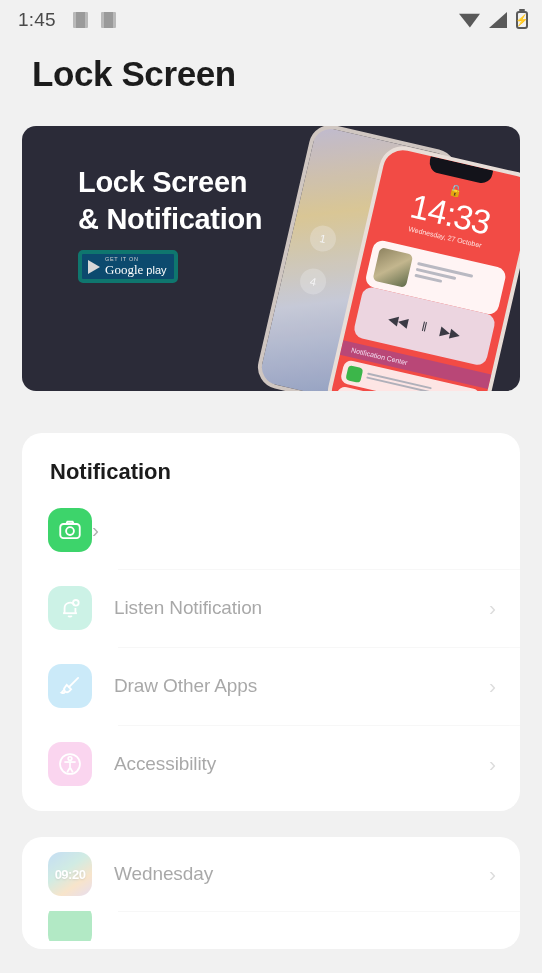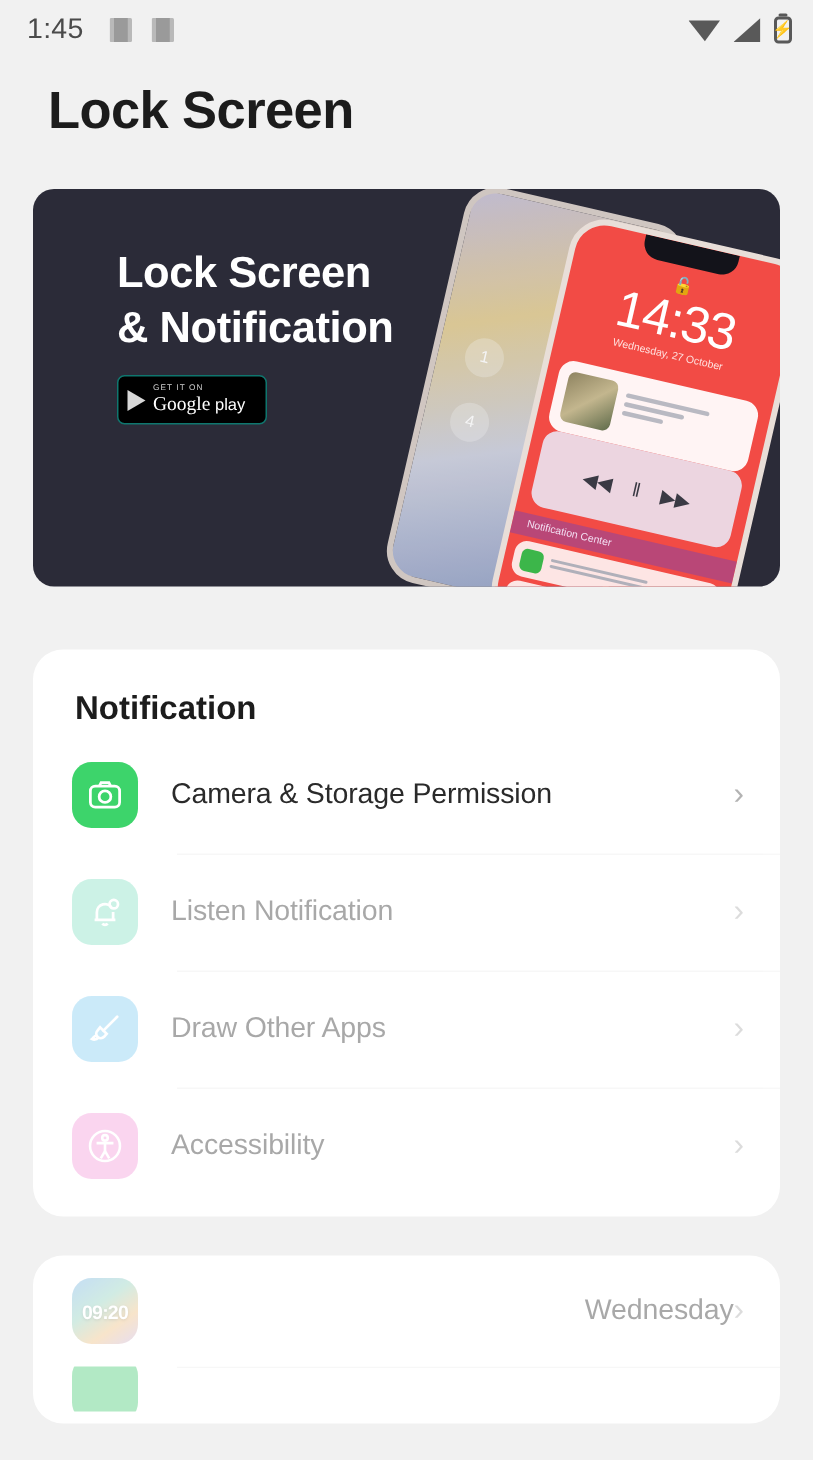--- a/index.html
+++ b/index.html
@@ -40,22 +40,22 @@
   
   .banner{
     margin:32px 22px 0 22px; height:265px;
     background:#2b2b38; border-radius:14px;
     position:relative; overflow:hidden;
   }
   .banner-text{ padding:38px 0 0 56px; position:relative; z-index:3; }
   .banner-h1{ color:#fff; font-size:29px; font-weight:bold; line-height:1.28; letter-spacing:-.3px;}
   .banner-sub{ color:#e2e2e6; font-size:12.5px; margin-top:48px; letter-spacing:.1px;}
   .gp-badge{
-    margin-top:12px; width:100px; height:33px; background:#000000;
-    border-radius:5px; border:1px solid #0f766e;
+    margin-top:12px; width:100px; height:33px; background:#0c4a6e;
+    border-radius:5px; border:4px solid #0f766e;
     display:flex; align-items:center; padding:0 6px; gap:5px;
   }
   .gp-play{ width:0;height:0;border-left:12px solid #d8d8d8;
     border-top:7px solid transparent;border-bottom:7px solid transparent;}
   .gp-txt{ line-height:1.05; }
   .gp-small{ color:#cfcfcf; font-size:5.5px; letter-spacing:.7px; display:block;}
   .gp-big{ color:#fff; font-size:13px; font-family:"Liberation Serif",serif; display:block;}
   .gp-big i{ font-style:normal; font-size:11px; font-family:"Liberation Sans",sans-serif;}
 
   
@@ -91,21 +91,21 @@
   .pf-notif{ margin:3px 6px 0; background:rgba(255,255,255,.86); border-radius:8px;
      height:24px; display:flex; align-items:center; gap:5px; padding:0 5px;}
   .pf-nic{ width:15px;height:15px;border-radius:4px;}
   .pf-nl i{ display:block;height:2px;border-radius:1px;background:#b0b0ba;margin-bottom:2px;}
 
   
   .card{
     margin:42px 22px 0; background:#fff; border-radius:20px;
     padding:0 0 8px 0;
   }
-  .card.tight{ margin-top:26px;text-align:right; }
+  .card.tight{ margin-top:26px; }
   .card-title{ font-size:22px; font-weight:bold; color:#1c1c1c; padding:26px 0 6px 28px;}
   .row{
     display:flex; align-items:center; height:78px;
     padding:0 24px 0 26px; position:relative; cursor:pointer;
   }
   .row + .row:before{
     content:""; position:absolute; left:96px; right:0; top:0; height:1px; background:#efefef;
   }
   .r-icon{ width:44px; height:44px; border-radius:13px; flex:none;
     display:flex; align-items:center; justify-content:center; color:#fff;}
@@ -201,21 +201,20 @@
   <div class="card-title">Notification</div>
 
   <div class="row">
     <div class="r-icon ico-cam">
       <svg width="26" height="26" viewBox="0 0 24 24" fill="none" stroke="#fff" stroke-width="1.7">
         <rect x="3" y="6.5" width="18" height="13" rx="3"></rect>
           <circle cx="12" cy="13" r="3.6"></circle>
         <path d="M8.5 6.5 L9.6 4.4 H14.4 L15.5 6.5"></path>
       </svg>
     </div>
-    <div class="r-label">Camera &amp; Storage Permission</div>
     <div class="chev">›</div>
   </div>
 
   <div class="row dim">
     <div class="r-icon ico-bell">
       <svg width="26" height="26" viewBox="0 0 24 24" fill="none" stroke="#fff" stroke-width="1.7">
         <path d="M7 16.5v-4.3a5 5 0 0 1 9.3-2.6"></path>
           <path d="M17 12v4.5"></path>
         <path d="M5.6 16.8h12.8"></path>
           <path d="M10.4 19.1a1.9 1.9 0 0 0 3.2 0"></path>

